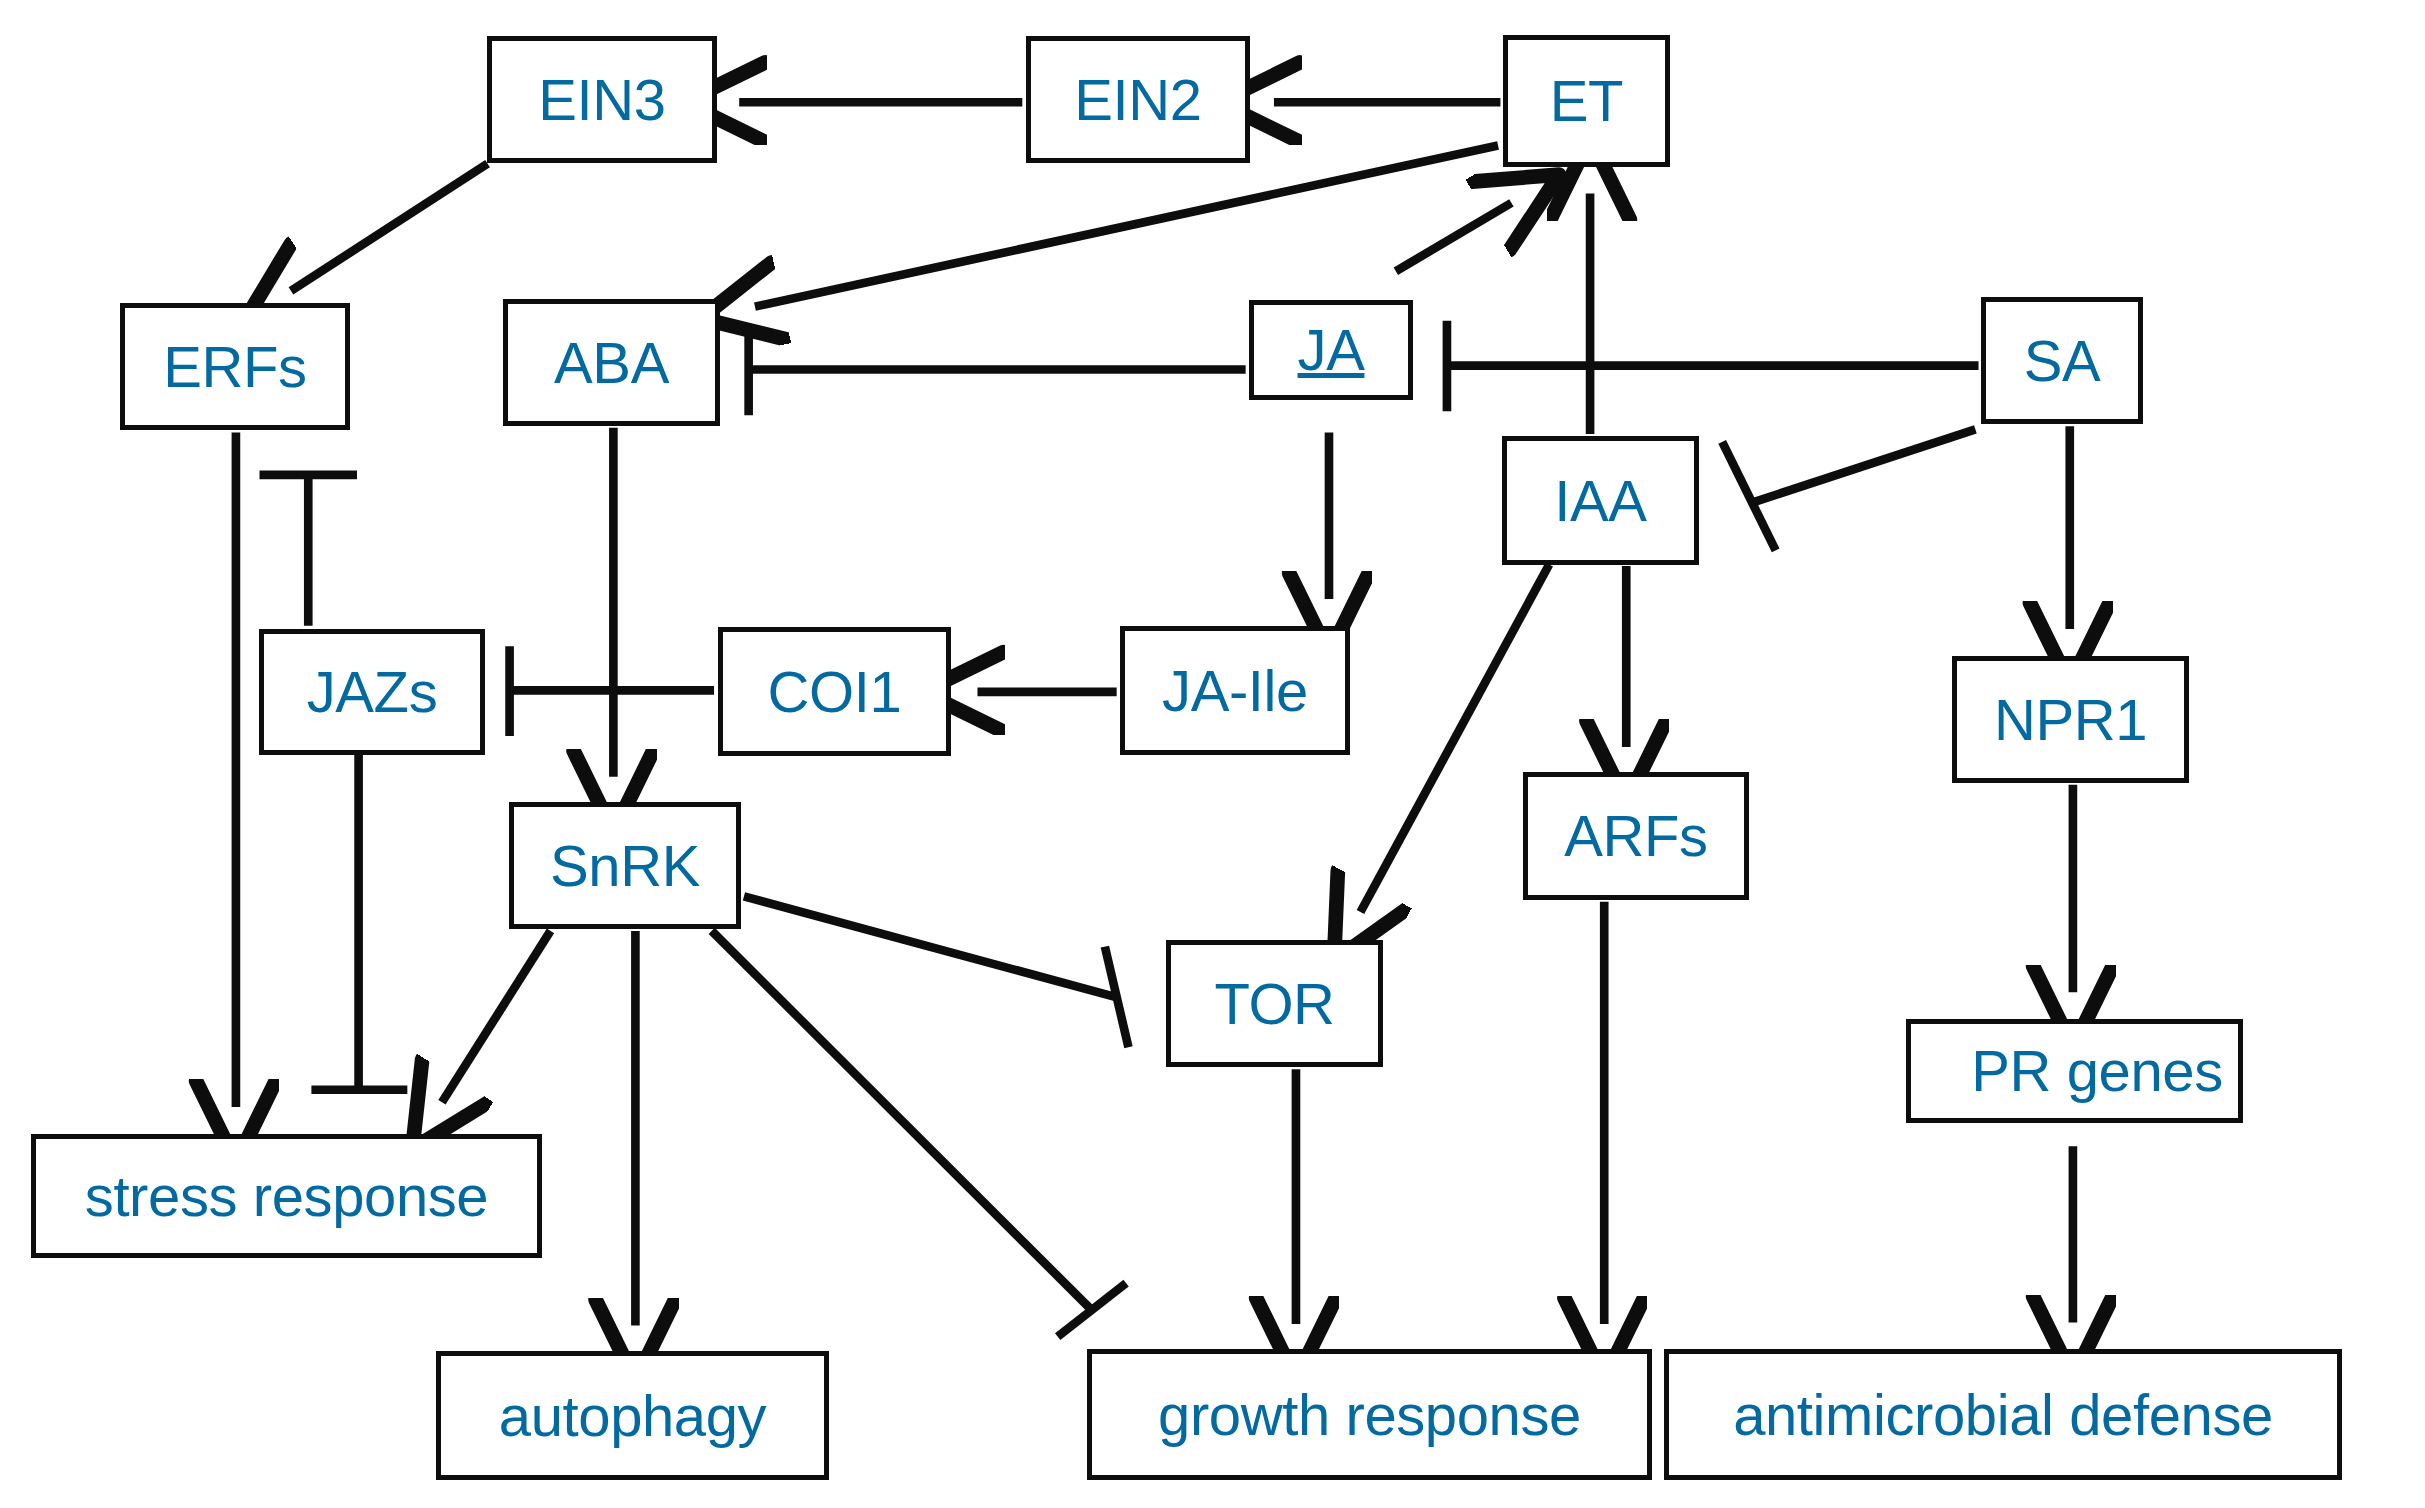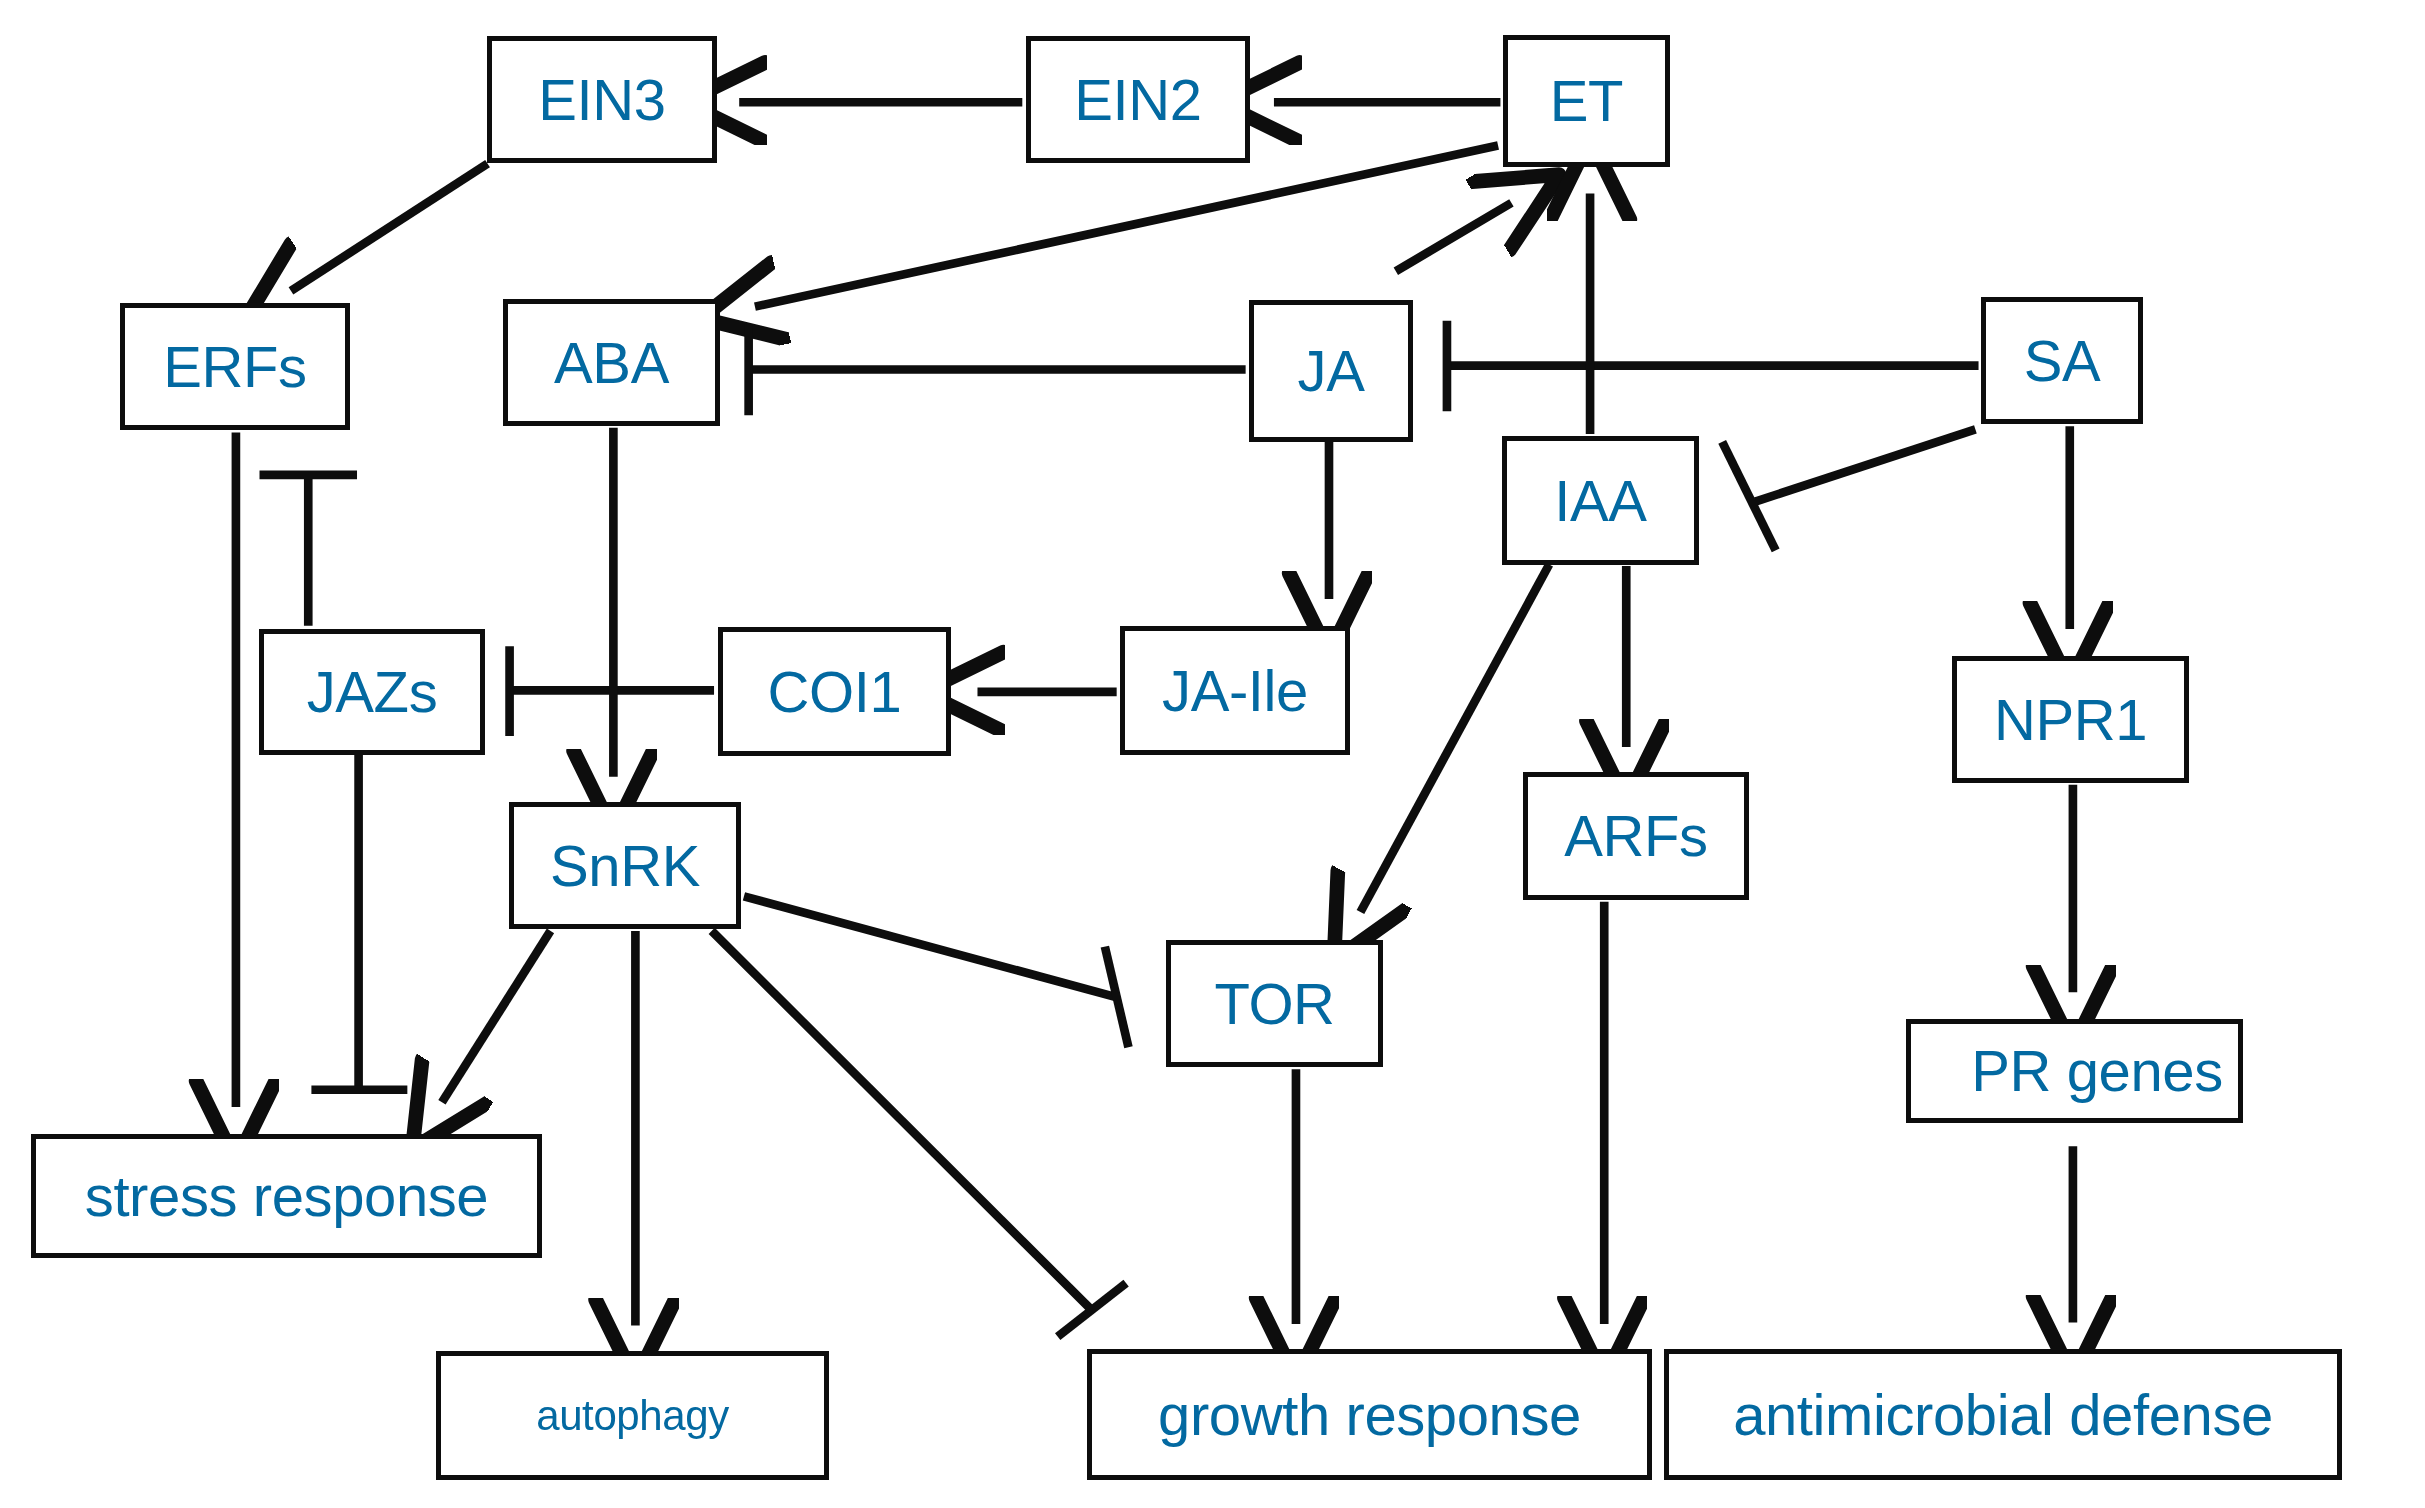--- a/index.html
+++ b/index.html
@@ -178,21 +178,21 @@
       </div>
       <div class="node" style="left: 1503px; top: 35px; width: 167px; height: 132px; border-color: rgb(13, 13, 13);">
         <span style="font-size: 58px;">ET</span>
       </div>
       <div class="node" style="left: 120px; top: 303px; width: 230px; height: 127px; border-color: rgb(13, 13, 13);">
         <span style="font-size: 58px;">ERFs</span>
       </div>
       <div class="node" style="left: 503px; top: 299px; width: 217px; height: 127px; border-color: rgb(13, 13, 13);">
         <span style="font-size: 58px;">ABA</span>
       </div>
-      <div class="node" style="left: 1249px; top: 300px; width: 164px; height: 142px; border-color: rgb(13, 13, 13);">
+      <div class="node" style="left: 1249px; top: 300px; width: 164px; height: 100px; border-color: rgb(13, 13, 13); text-decoration: underline;">
         <span style="font-size: 58px;">JA</span>
       </div>
       <div class="node" style="left: 1981px; top: 297px; width: 162px; height: 127px; border-color: rgb(13, 13, 13);">
         <span style="font-size: 58px;">SA</span>
       </div>
       <div class="node" style="left: 1502px; top: 436px; width: 197px; height: 129px; border-color: rgb(13, 13, 13);">
         <span style="font-size: 58px;">IAA</span>
       </div>
       <div class="node" style="left: 259px; top: 629px; width: 226px; height: 126px; border-color: rgb(13, 13, 13);">
         <span style="font-size: 58px;">JAZs</span>
@@ -215,21 +215,21 @@
       <div class="node" style="left: 1166px; top: 940px; width: 217px; height: 127px; border-color: rgb(13, 13, 13); text-align: right;">
         <span style="font-size: 58px;">TOR</span>
       </div>
       <div class="node" style="left: 1906px; top: 1019px; width: 337px; height: 104px; border-color: rgb(13, 13, 13); padding-left: 45px;">
         <span style="font-size: 58px;">PR genes</span>
       </div>
       <div class="node" style="left: 31px; top: 1134px; width: 511px; height: 124px; border-color: rgb(13, 13, 13);">
         <span style="font-size: 58px;">stress response</span>
       </div>
       <div class="node" style="left: 436px; top: 1351px; width: 393px; height: 129px; border-color: rgb(13, 13, 13);">
-        <span style="font-size: 42px;">autophagy</span>
+        <span style="font-size: 58px;">autophagy</span>
       </div>
       <div class="node" style="left: 1087px; top: 1349px; width: 565px; height: 131px; border-color: rgb(13, 13, 13);">
         <span style="font-size: 58px;">growth response</span>
       </div>
       <div class="node" style="left: 1664px; top: 1349px; width: 678px; height: 131px; border-color: rgb(13, 13, 13);">
         <span style="font-size: 58px;">antimicrobial defense</span>
       </div>
     </div>
 
 </div>

